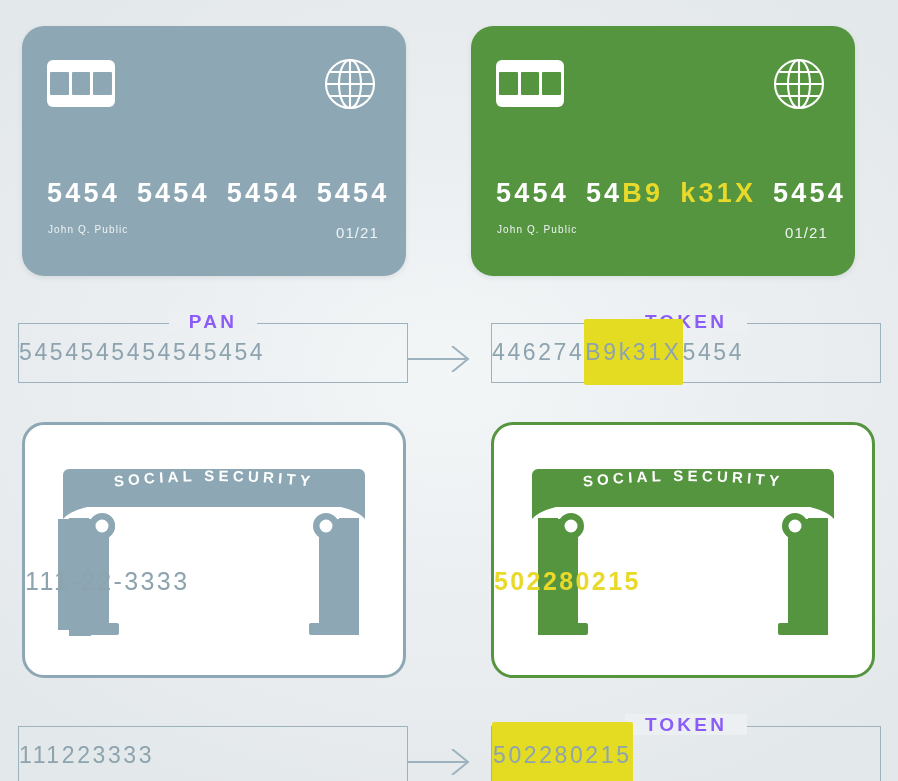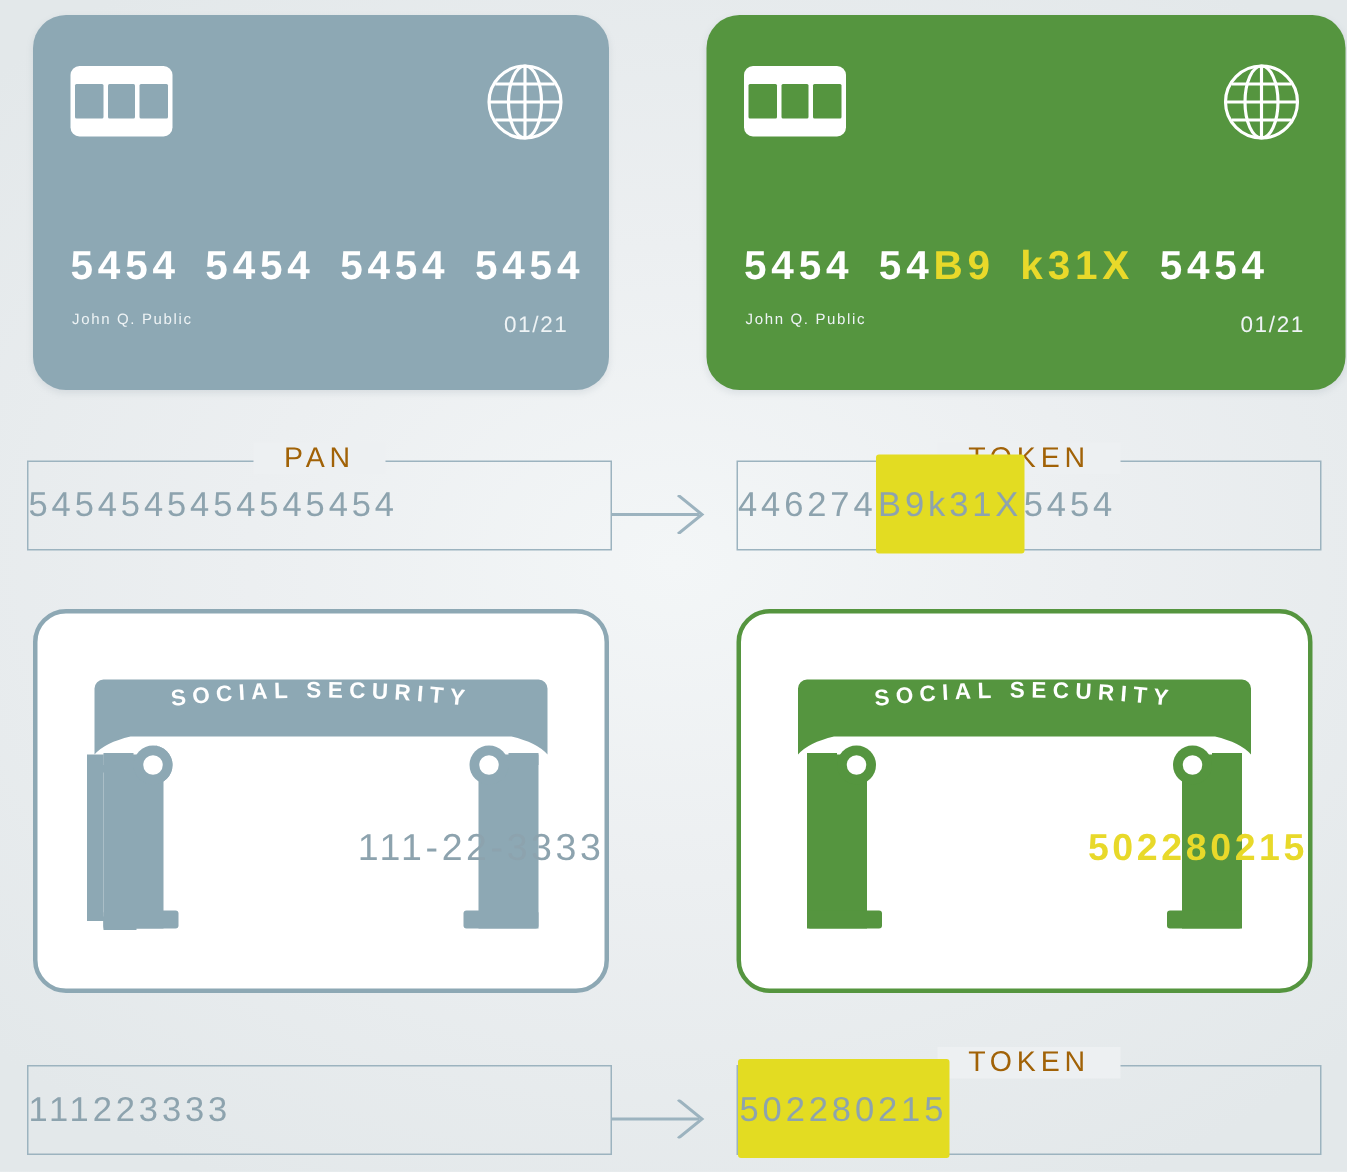--- a/index.html
+++ b/index.html
@@ -9,33 +9,33 @@
     background:#e9edef;
     overflow:hidden;
   }
   .stage{
     position:relative;width:898px;height:781px;
     background:
       radial-gradient(ellipse 70% 60% at 50% 48%, #f3f6f7 0%, #eceff1 45%, #e3e8ea 100%);
   }
 
   
-  .col{position:absolute;width:449px;top:0;height:700px;}
+  .col{position:absolute;width:449px;top:16px;height:700px;}
   .col-left{left:0;}
   .col-right{left:449px;}
 
   
   .card{
     position:absolute;left:22px;top:10px;
     width:384px;height:250px;
     border-radius:22px;
     box-shadow:0 2px 5px rgba(120,140,150,.18);
   }
   .card.grey{background:#8da8b4;}
-  .card.green{background:#55953f;padding-left:42px;}
+  .card.green{background:#55953f;}
 
   .chip{
     position:absolute;left:25px;top:34px;
     width:68px;height:47px;border-radius:6px;background:#fff;
   }
   .chip .chip-row{
     position:absolute;left:3px;right:3px;top:12px;height:23px;
     display:flex;gap:3px;
   }
   .chip .chip-cell{flex:1;border-radius:1px;}
@@ -70,21 +70,21 @@
     box-sizing:border-box;
   }
   .fieldbox .legend{
     position:absolute;top:-13px;left:0;right:0;
     text-align:center;
   }
   .fieldbox .legend span{
     background:#edf0f2;
     padding:0 20px;
     font-size:19px;letter-spacing:3.2px;
-    color:#a16207;font-weight:400;margin-top:48px;
+    color:#8b5cf6;font-weight:700;margin-top:48px;
   }
   .fieldbox .value{
     position:absolute;left:0;right:0;top:15px;
     text-align:left;
     font-size:23px;letter-spacing:2.6px;
     color:#8da3ae;white-space:nowrap;
   }
   .hl{background:#e3dc22;border-radius:2px;padding:20px 1px;}
 
   
@@ -95,21 +95,21 @@
     position:absolute;left:22px;top:406px;
     width:384px;height:256px;
     background:#fff;border-radius:22px;
     box-sizing:border-box;
   }
   .ssncard.grey{border:3px solid #8da8b4;}
   .ssncard.green{border:3px solid #55953f;}
   .ssn-svg{position:absolute;left:0;top:0;}
   .ssn-number{
     position:absolute;left:0;right:0;top:142px;
-    text-align:right;font-size:25px;font-weight:bold;
+    text-align:left;font-size:25px;font-weight:bold;
     letter-spacing:2.4px;
   }
   .ssn-number.grey{color:#8da3ae;font-weight:normal;}
   .ssn-number.green{color:#e8d92a;}
 </style>
 </head>
 <body>
 
 <div class="stage">
 

